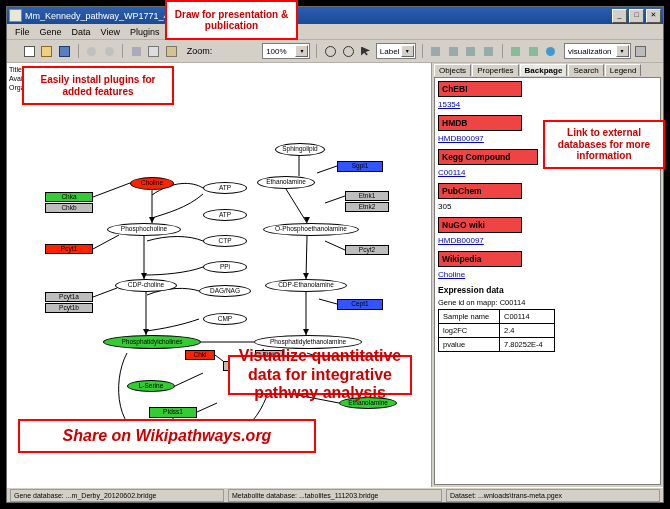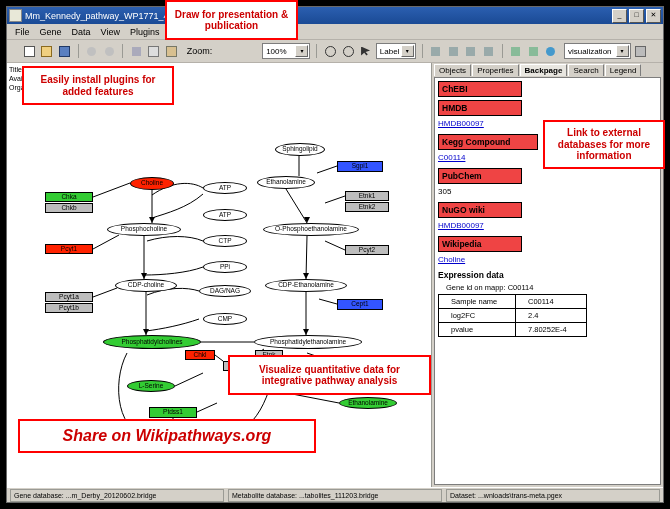--- a/index.html
+++ b/index.html
@@ -95,43 +95,43 @@
     flex:1;background:#fff;border:1px solid #7d7d7d;margin:0 2px 2px 2px;
     overflow:hidden;padding:3px;font-size:8px;color:#000;
   }
   .field{
     background:#ef4444;border:1px solid #000;font-weight:bold;font-size:8.5px;
     padding:2px 3px;margin-bottom:3px;width:76px;
   }
   .link{color:#0000cc;text-decoration:underline;font-size:8px;margin-bottom:6px;display:block;}
   .plain{font-size:8px;margin-bottom:6px;}
   .exprhdr{font-weight:bold;font-size:8.5px;margin:4px 0 3px 0;}
-  .geneid{font-size:7.5px;margin-bottom:2px;margin-left:8px;}
+  .geneid{font-size:7.5px;margin-bottom:2px;}
   table.expr{border-collapse:collapse;font-size:7.5px;}
-  table.expr td{border:1px solid #000;padding:1px 12px;height:11px;}
+  table.expr td{border:1px solid #000;padding:1px 4px;height:11px;}
   table.expr td.k{width:52px;}
   table.expr td.v{width:46px;}
   
   .statusbar{
     height:14px;background:#d4d0c8;border-top:1px solid #fff;display:flex;align-items:center;
     font-size:7px;padding:0 3px;gap:4px;flex:none;color:#000;
   }
   .statusbar .cell{border:1px solid #9a9a94;padding:0 3px;height:11px;line-height:11px;}
   
   .callout{
     position:absolute;background:#ffffff;border:2px solid #ff0000;
     color:#cc0000;font-weight:bold;text-align:center;
     font-family:"Liberation Sans", sans-serif;box-sizing:border-box;
     display:flex;align-items:center;justify-content:center;padding:3px 5px;
     line-height:1.15;
   }
   #callout-draw{left:165px;top:0px;width:133px;height:40px;font-size:10px;}
   #callout-plugins{left:22px;top:66px;width:152px;height:39px;font-size:10px;}
   #callout-links{left:543px;top:120px;width:122px;height:49px;font-size:10px;}
-  #callout-viz{left:228px;top:355px;width:203px;height:40px;font-size:10px;}
+  #callout-viz{left:228px;top:355px;width:184px;height:40px;font-size:16px;}
   #callout-share{left:18px;top:419px;width:298px;height:34px;font-size:16px;font-style:italic;}
 </style>
 </head>
 <body>
 
 <div class="app">
 
   <div class="titlebar">
     <div class="tb-icon"></div>
     <div class="tb-title">Mm_Kennedy_pathway_WP1771_45176.gpml - PathVisio</div>
@@ -404,20 +404,21 @@
     <div class="rightpanel">
       <div class="tabs">
         <div class="tab">Objects</div>
         <div class="tab">Properties</div>
         <div class="tab active">Backpage</div>
         <div class="tab">Search</div>
         <div class="tab">Legend</div>
       </div>
       <div class="rp-body">
         <div class="field">ChEBI</div>
+        <a class="link" href="#">15354</a>
 
         <div class="field">HMDB</div>
         <a class="link" href="#">HMDB00097</a>
 
         <div class="field" style="width:92px">Kegg Compound</div>
         <a class="link" href="#">C00114</a>
 
         <div class="field">PubChem</div>
         <div class="plain">305</div>
 

